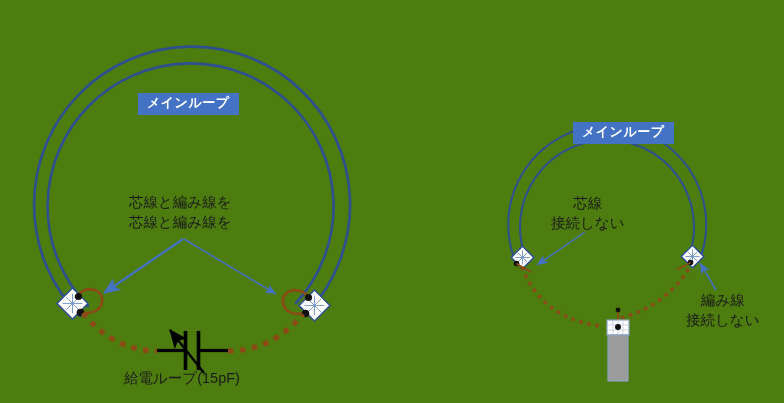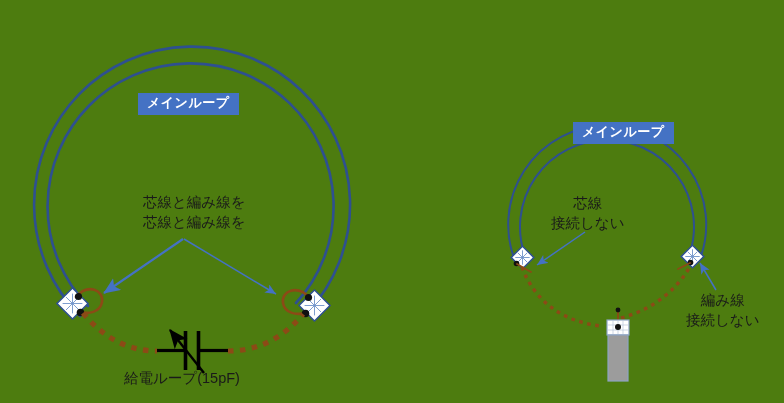--- a/index.html
+++ b/index.html
@@ -270,21 +270,21 @@
       <path class="callout-arrow" d="M 585,232 L 537,265" marker-end="url(#ah-blue-sm)"></path>
 
       <path class="callout-arrow" d="M 716,290 L 700,263" marker-end="url(#ah-blue-sm)"></path>
     </g>
   </svg>
 
   <div class="label-chip" style="left:138px; top:93px;">メインループ</div>
 
   <div class="label-chip" style="left:573px; top:122px;">メインループ</div>
 
-  <div class="note" style="left:129px; top:193px;margin-left:14px;">
+  <div class="note" style="left:129px; top:193px;">
     <span class="note-line">芯線と編み線を</span>
     <span class="note-line">芯線と編み線を</span>
   </div>
 
   <div class="caption" style="left:124px; top:369px;">給電ループ(15pF)</div>
 
   <div class="note" style="left:551px; top:194px;">
     <span class="note-line">芯線</span>
     <span class="note-line">接続しない</span>
   </div>

